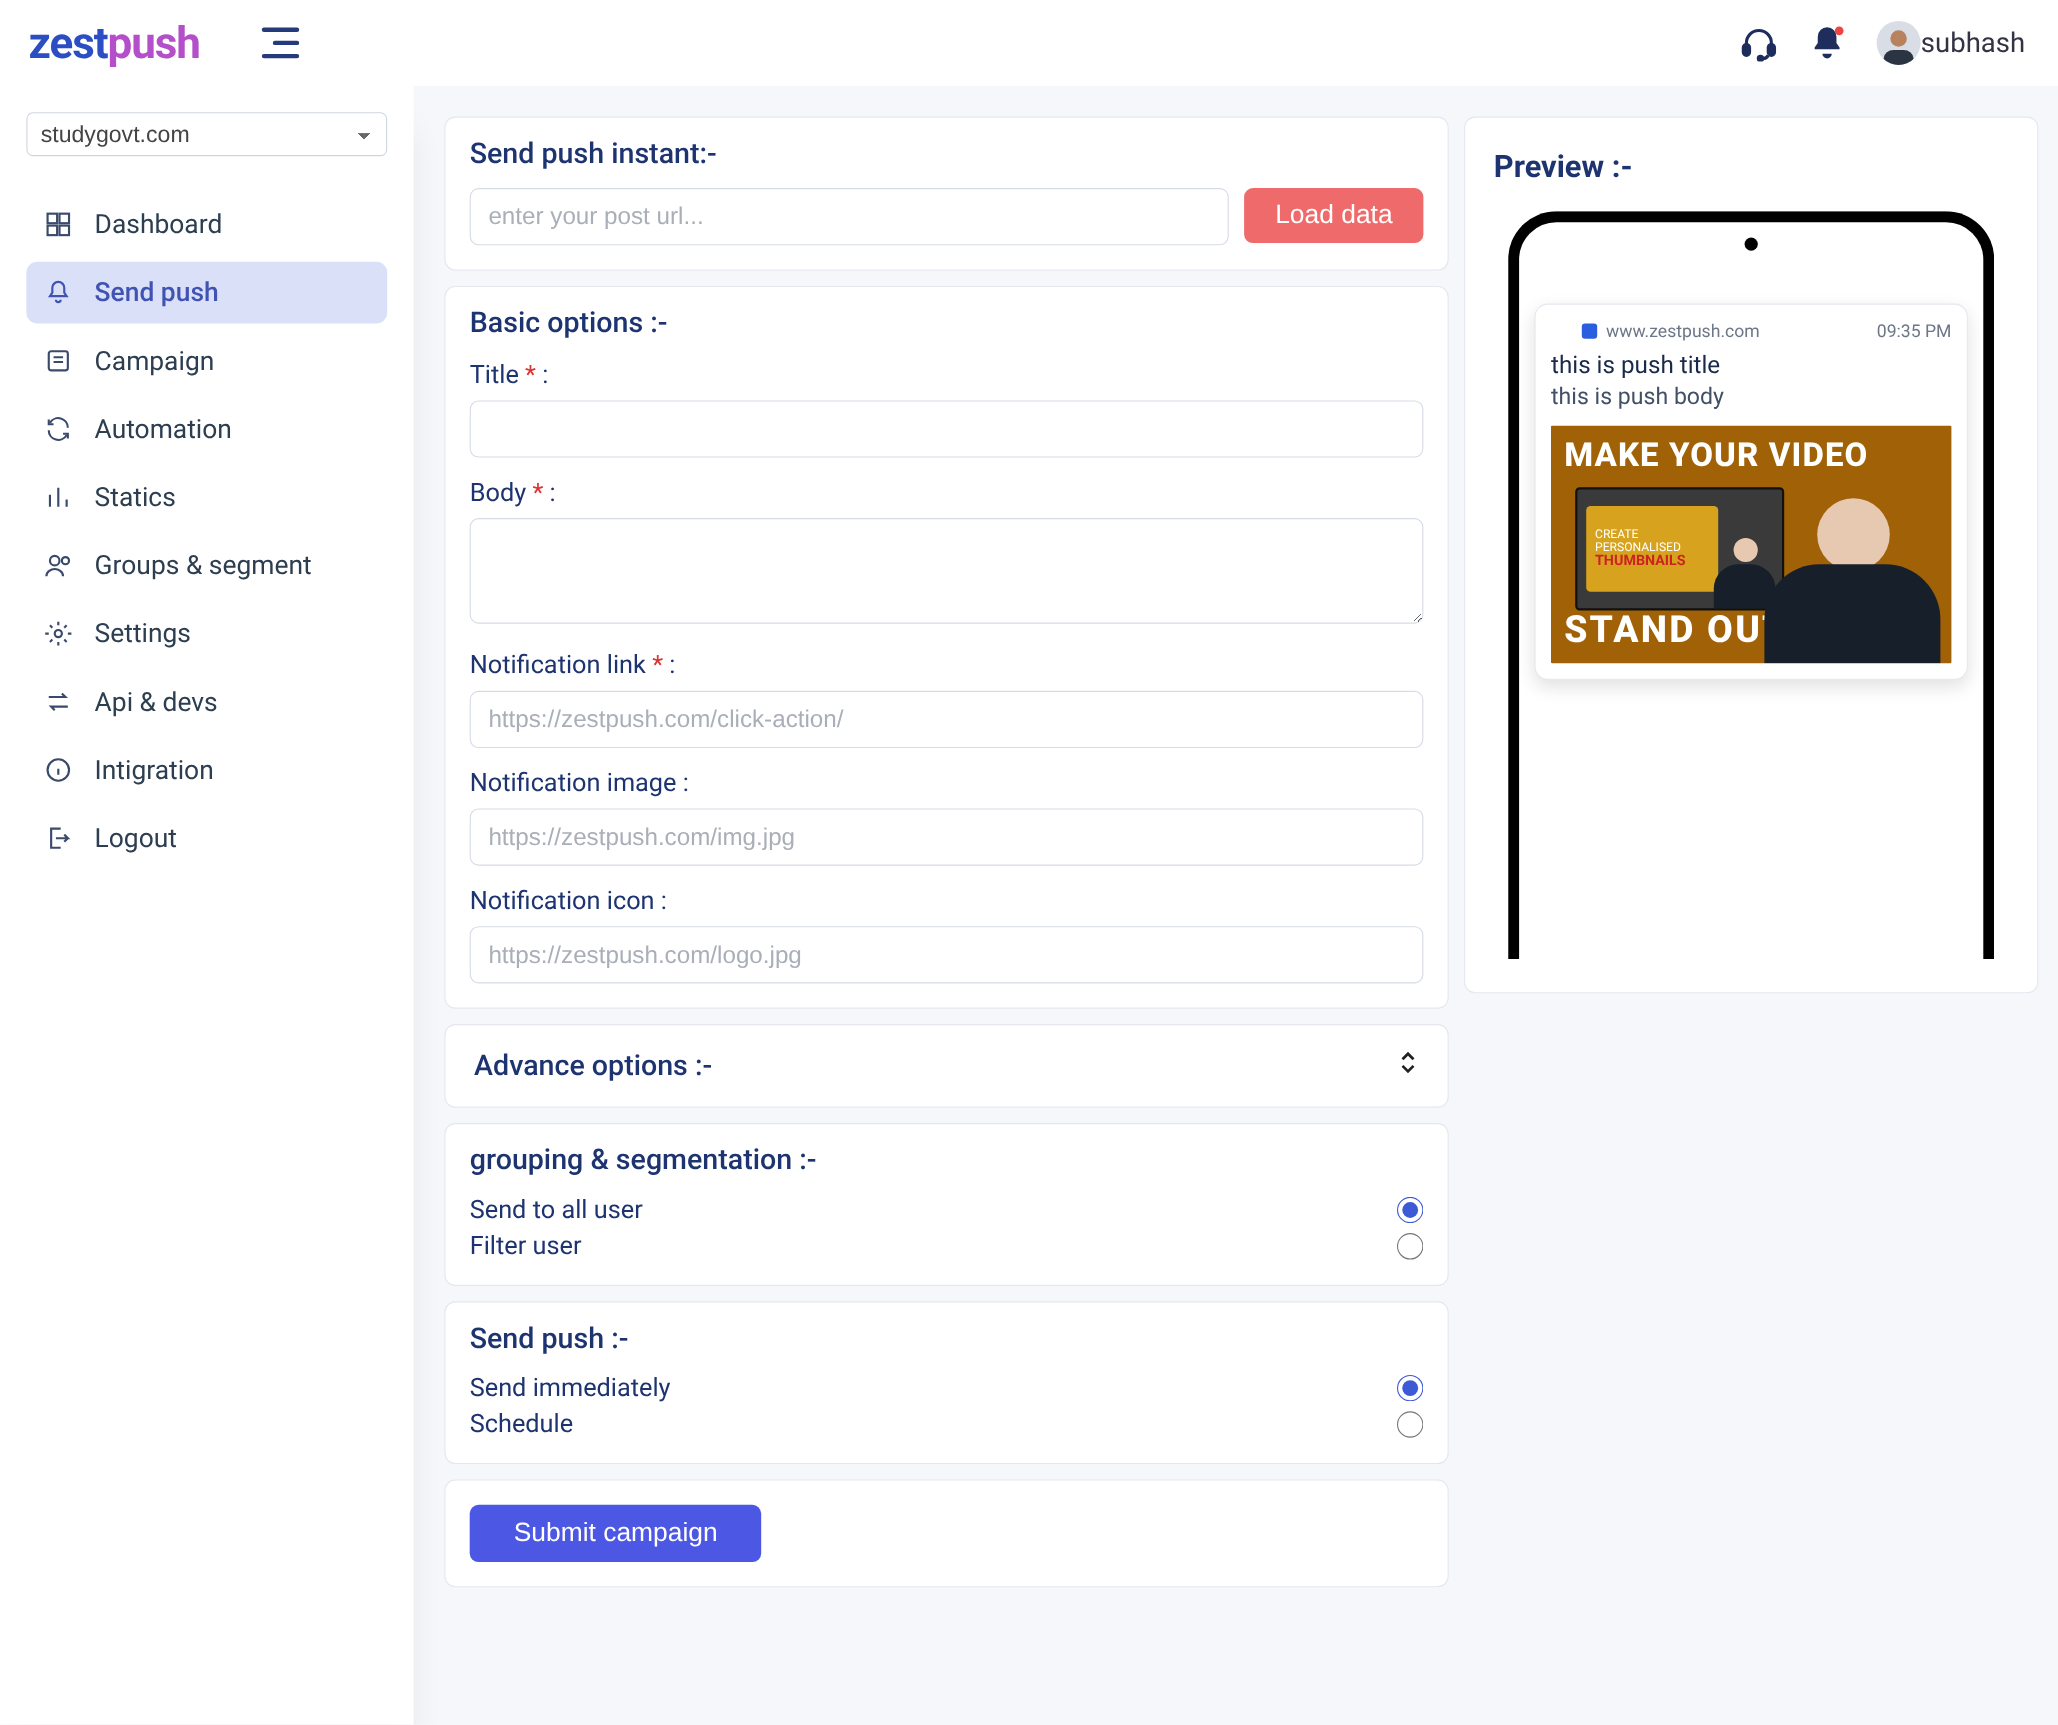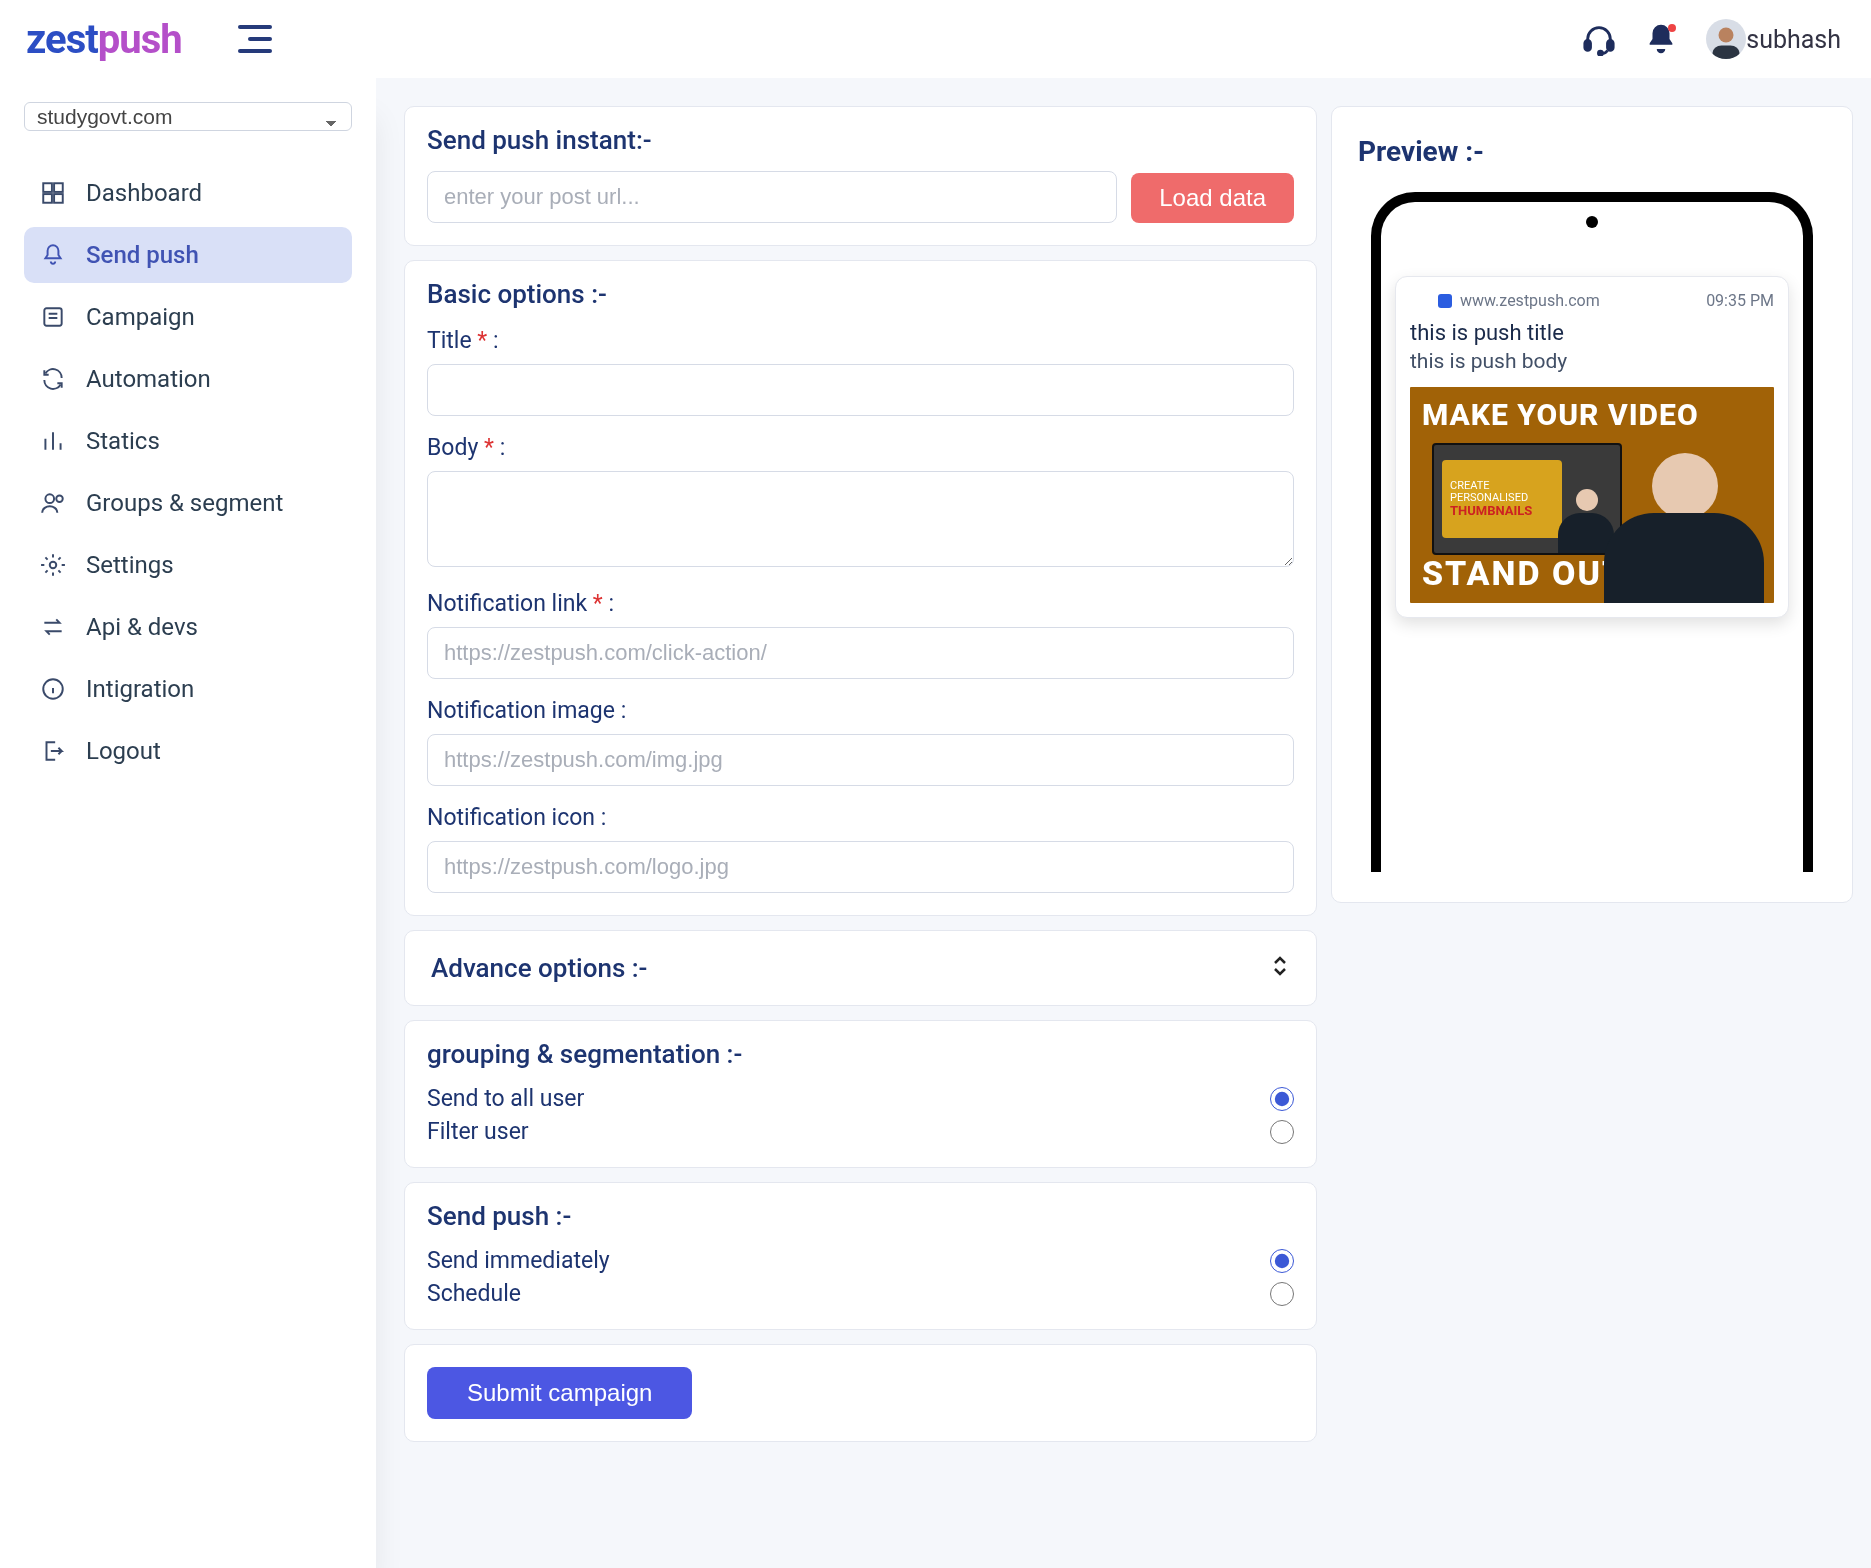--- a/index.html
+++ b/index.html
@@ -58,21 +58,21 @@
   width: 376px;
   background:#fff;
   padding: 24px 24px 24px 24px;
   box-shadow: 8px 30px 30px -10px rgba(0,0,0,0.08);
   position: relative;
   z-index: 40;
   min-height: 900px;
 }
 .site-select {
   width: 100%;
-  height: 29px;
+  height: 40px;
   padding: 0 12px;
   border: 1px solid #cfd5e0;
   border-radius: 6px;
   color: #444;
   font-size: 21px;
   background:#fff;
   appearance: none;
   background-image: linear-gradient(45deg, transparent 50%, #666 50%), linear-gradient(135deg, #666 50%, transparent 50%);
   background-position: calc(100% - 20px) 18px, calc(100% - 14px) 18px;
   background-size: 6px 6px, 6px 6px;
@@ -103,21 +103,21 @@
 
 .card {
   background:#fff;
   border:1px solid #e4e7ef;
   border-radius:10px;
   padding: 18px 22px 22px 22px;
 }
 .card-title { font-size:26px; color:#1d3470; font-weight:500; margin-bottom:16px; }
 .card-title.plain { margin-bottom:0; }
 
-.row-inline { display:flex; gap:14px; align-items:flex-end; }
+.row-inline { display:flex; gap:14px; align-items:flex-start; }
 .input, .textarea {
   width:100%;
   border:1px solid #d6dbe6;
   border-radius:8px;
   padding: 12px 16px;
   font-size:22px;
   color:#333;
   background:#fff;
 }
 .input::placeholder, .textarea::placeholder { color:#a9aeb8; }

